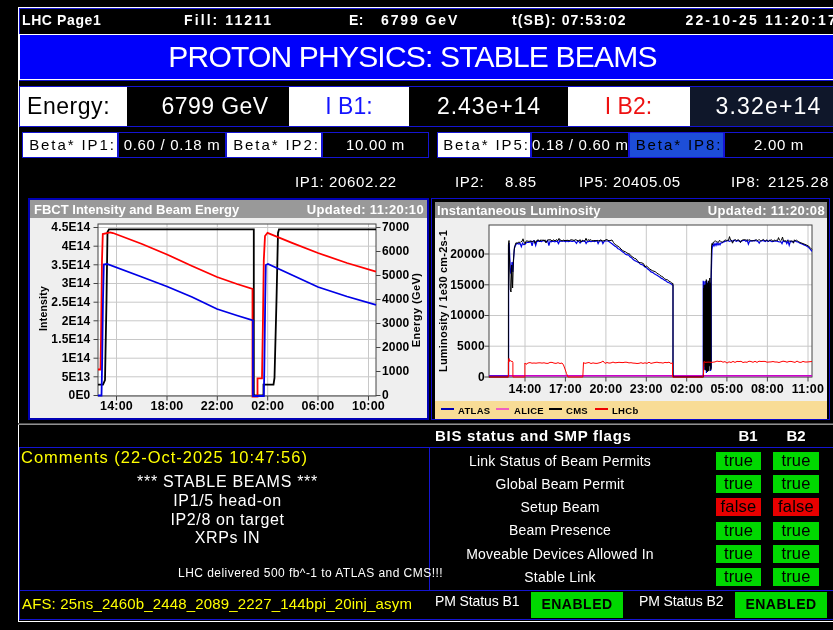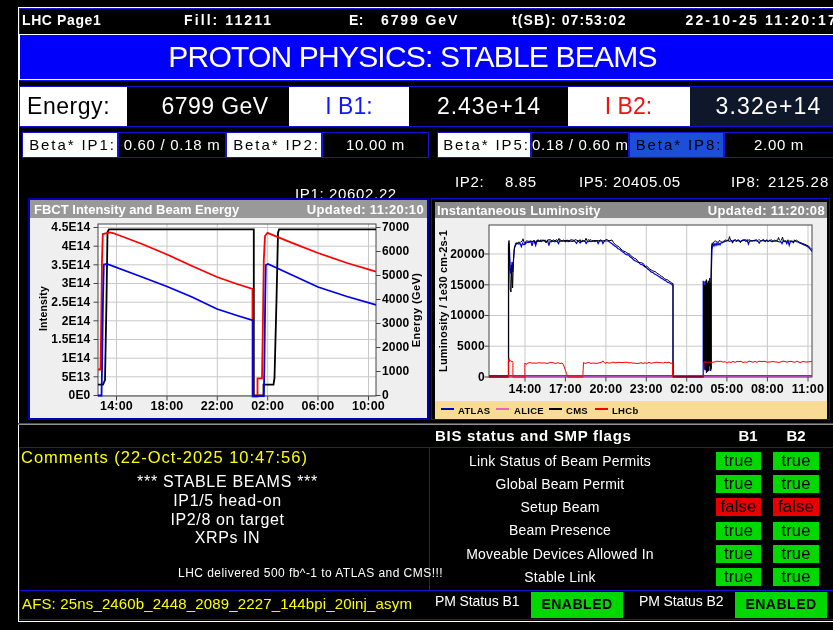--- a/index.html
+++ b/index.html
@@ -33,21 +33,21 @@
 
 <div class="abs" style="left:10px;top:132px;width:96px;height:26px;background:#fff;border:1px solid #1414d2;color:#000;font-size:15px;letter-spacing:1.9px;text-align:center;text-indent:5px;line-height:24px;white-space:nowrap;">Beta* IP1:</div>
 <div class="abs" style="left:106px;top:132px;width:108px;height:26px;background:#000;border:1px solid #1414d2;color:#fff;font-size:15px;letter-spacing:0.7px;text-align:center;line-height:24px;white-space:nowrap;">0.60 / 0.18 m</div>
 <div class="abs" style="left:214px;top:132px;width:96px;height:26px;background:#fff;border:1px solid #1414d2;color:#000;font-size:15px;letter-spacing:1.9px;text-align:center;text-indent:5px;line-height:24px;white-space:nowrap;">Beta* IP2:</div>
 <div class="abs" style="left:310px;top:132px;width:107px;height:26px;background:#000;border:1px solid #1414d2;color:#fff;font-size:15px;letter-spacing:0.7px;text-align:center;line-height:24px;white-space:nowrap;">10.00 m</div>
 <div class="abs" style="left:425px;top:132px;width:94px;height:26px;background:#fff;border:1px solid #1414d2;color:#000;font-size:15px;letter-spacing:1.9px;text-align:center;text-indent:5px;line-height:24px;white-space:nowrap;">Beta* IP5:</div>
 <div class="abs" style="left:519px;top:132px;width:98px;height:26px;background:#000;border:1px solid #1414d2;color:#fff;font-size:15px;letter-spacing:0.7px;text-align:center;line-height:24px;white-space:nowrap;">0.18 / 0.60 m</div>
 <div class="abs" style="left:617px;top:132px;width:95px;height:26px;background:#1d4ed8;border:1px solid #1414d2;color:#000;font-size:15px;letter-spacing:1.9px;text-align:center;text-indent:5px;line-height:24px;white-space:nowrap;">Beta* IP8:</div>
 <div class="abs" style="left:712px;top:132px;width:110px;height:26px;background:#000;border:1px solid #1414d2;color:#fff;font-size:15px;letter-spacing:0.7px;text-align:center;line-height:24px;white-space:nowrap;">2.00 m</div>
 
-<div class="abs w" style="left:283px;top:185px;font-size:15px;letter-spacing:0.65px;">IP1: 20602.22</div>
+<div class="abs w" style="left:283px;top:173px;font-size:15px;letter-spacing:0.65px;">IP1: 20602.22</div>
 <div class="abs w" style="left:443px;top:173px;font-size:15px;letter-spacing:0.65px;">IP2:</div>
 <div class="abs w" style="left:493px;top:173px;font-size:15px;letter-spacing:0.65px;">8.85</div>
 <div class="abs w" style="left:567px;top:173px;font-size:15px;letter-spacing:0.65px;">IP5: 20405.05</div>
 <div class="abs w" style="left:719px;top:173px;font-size:15px;letter-spacing:0.65px;">IP8:</div>
 <div class="abs w" style="left:756px;top:173px;font-size:15px;letter-spacing:1px;">2125.28</div>
 
 <div class="abs" style="left:16px;top:198px;width:401px;height:222px;background:#efefef;border:2px solid #0000b4;"></div>
 <div class="abs" style="left:18px;top:200px;width:397px;height:18px;background:#999;"></div>
 <div class="abs b w" style="left:22px;top:202px;font-size:13px;">FBCT Intensity and Beam Energy</div>
 <div class="abs b w" style="left:18px;top:202px;width:394px;font-size:13px;letter-spacing:0.35px;text-align:right;">Updated: 11:20:10</div>

